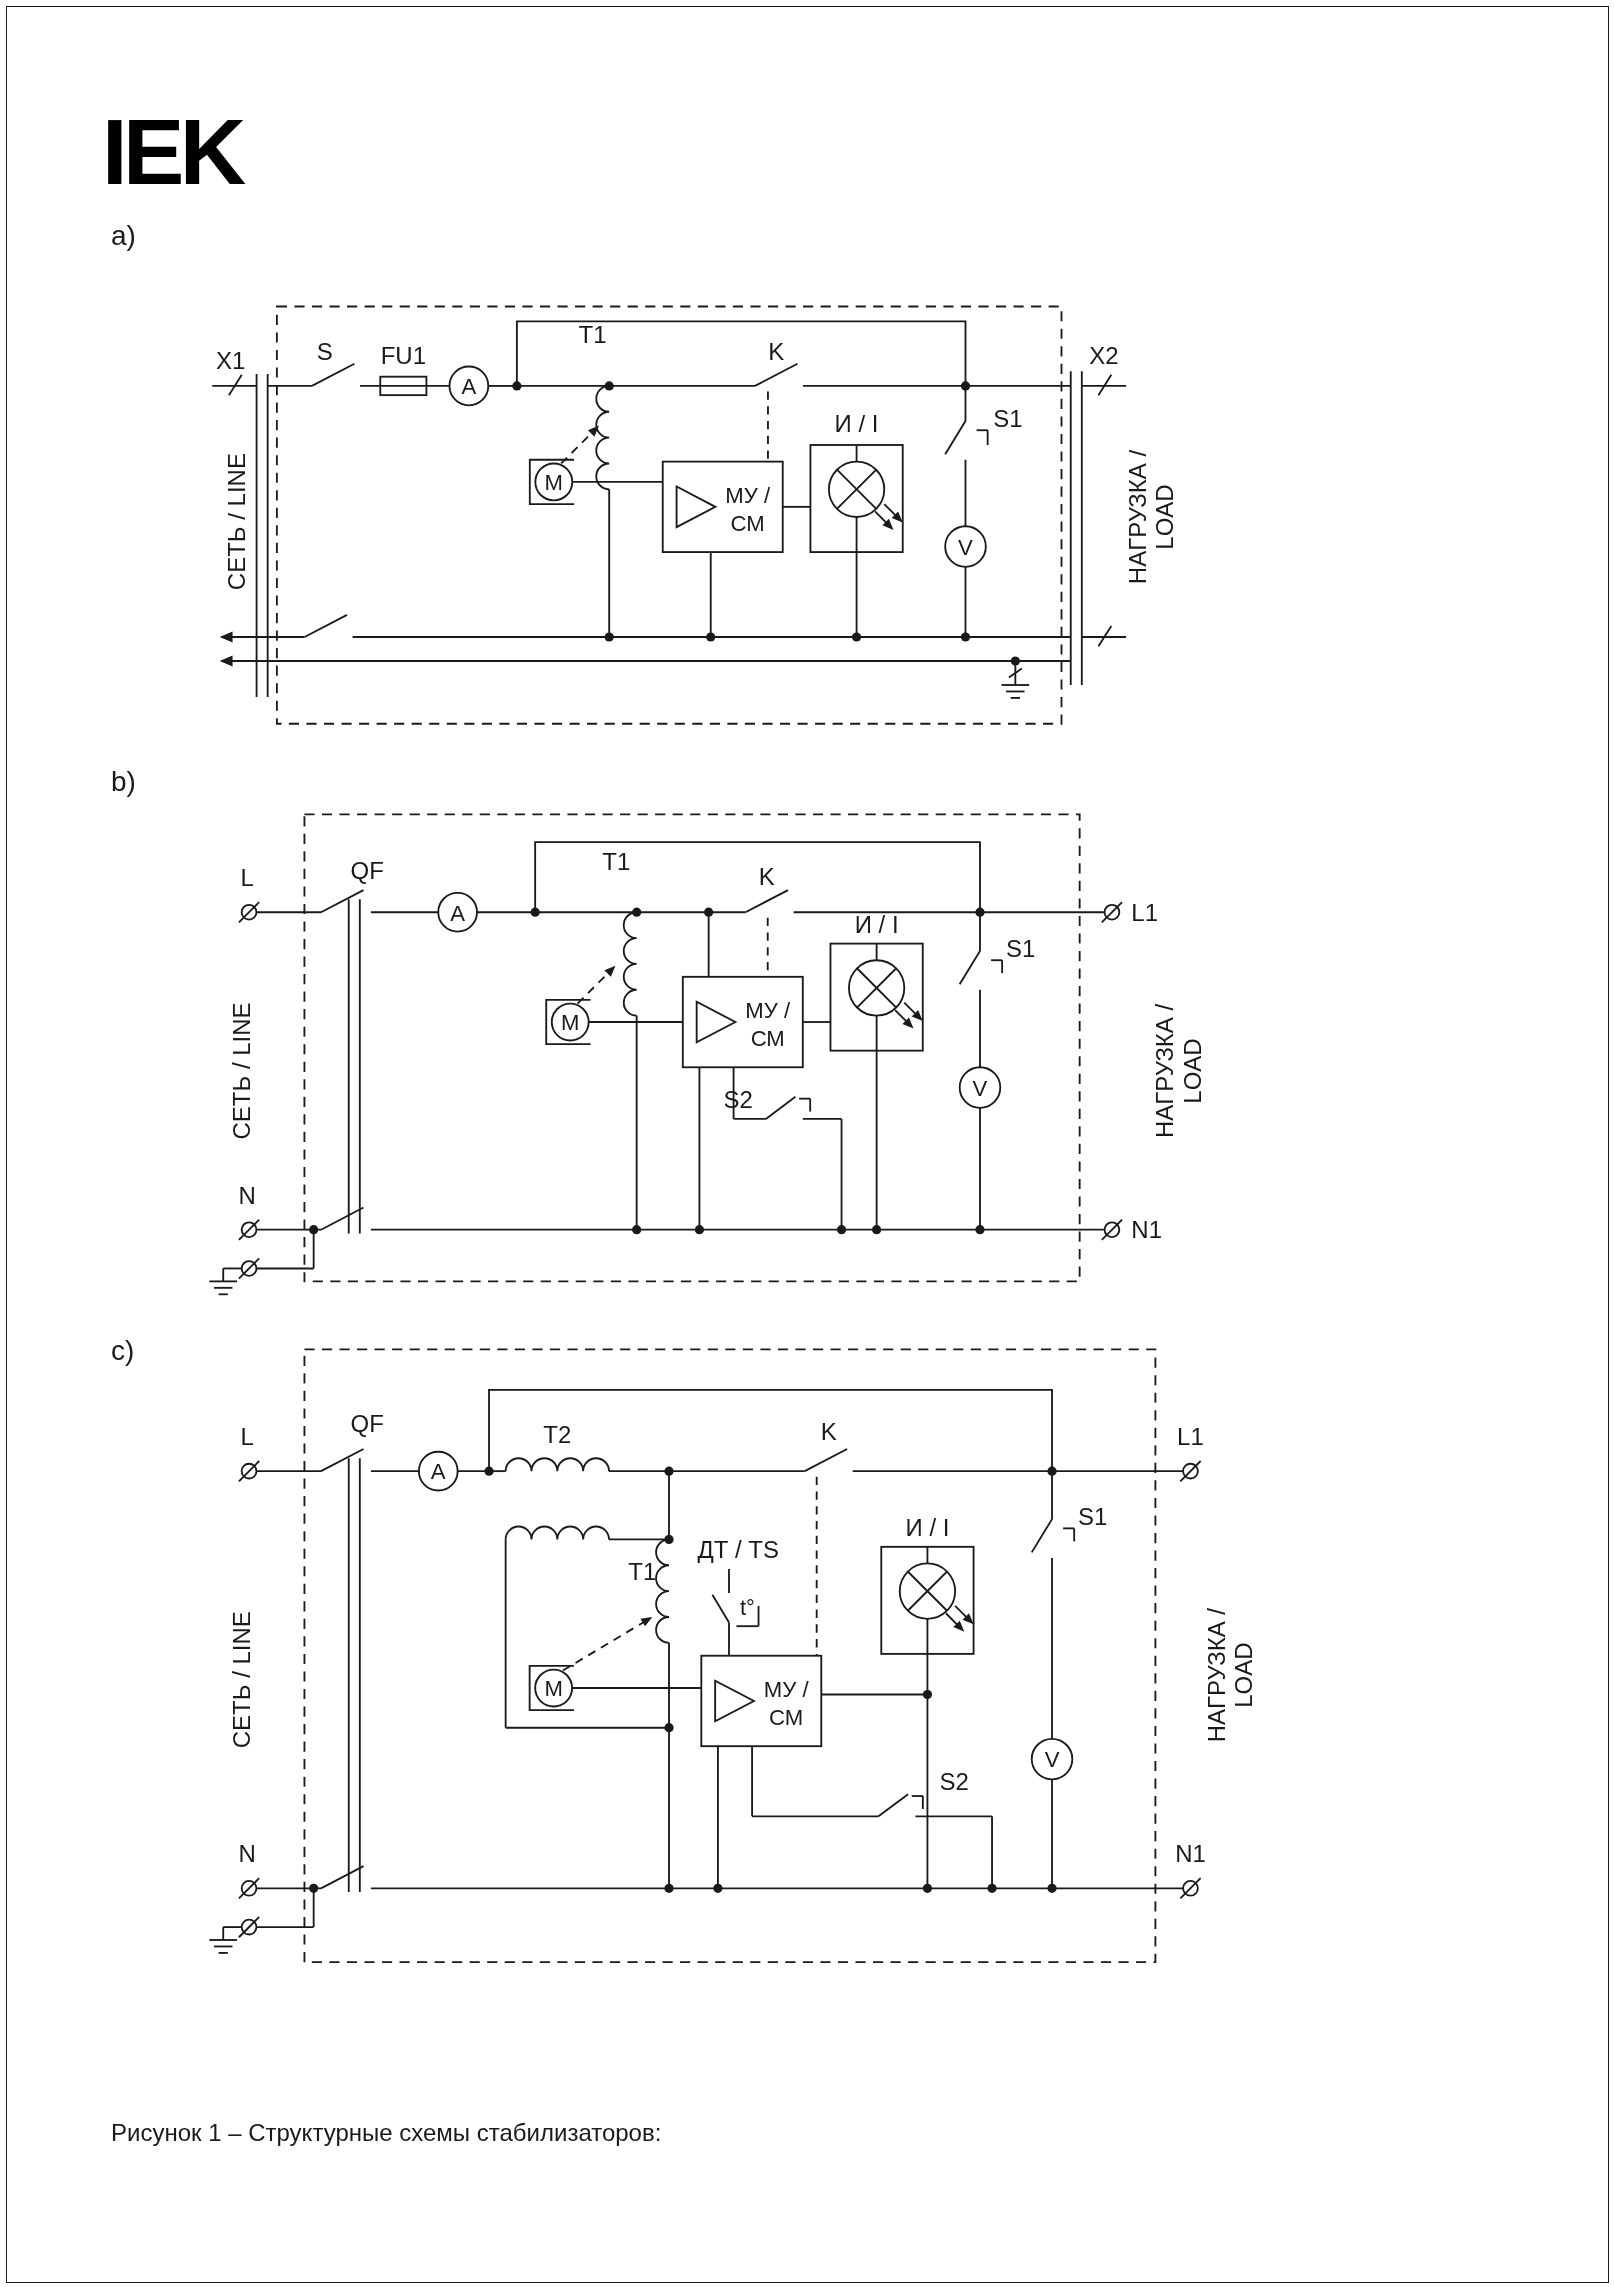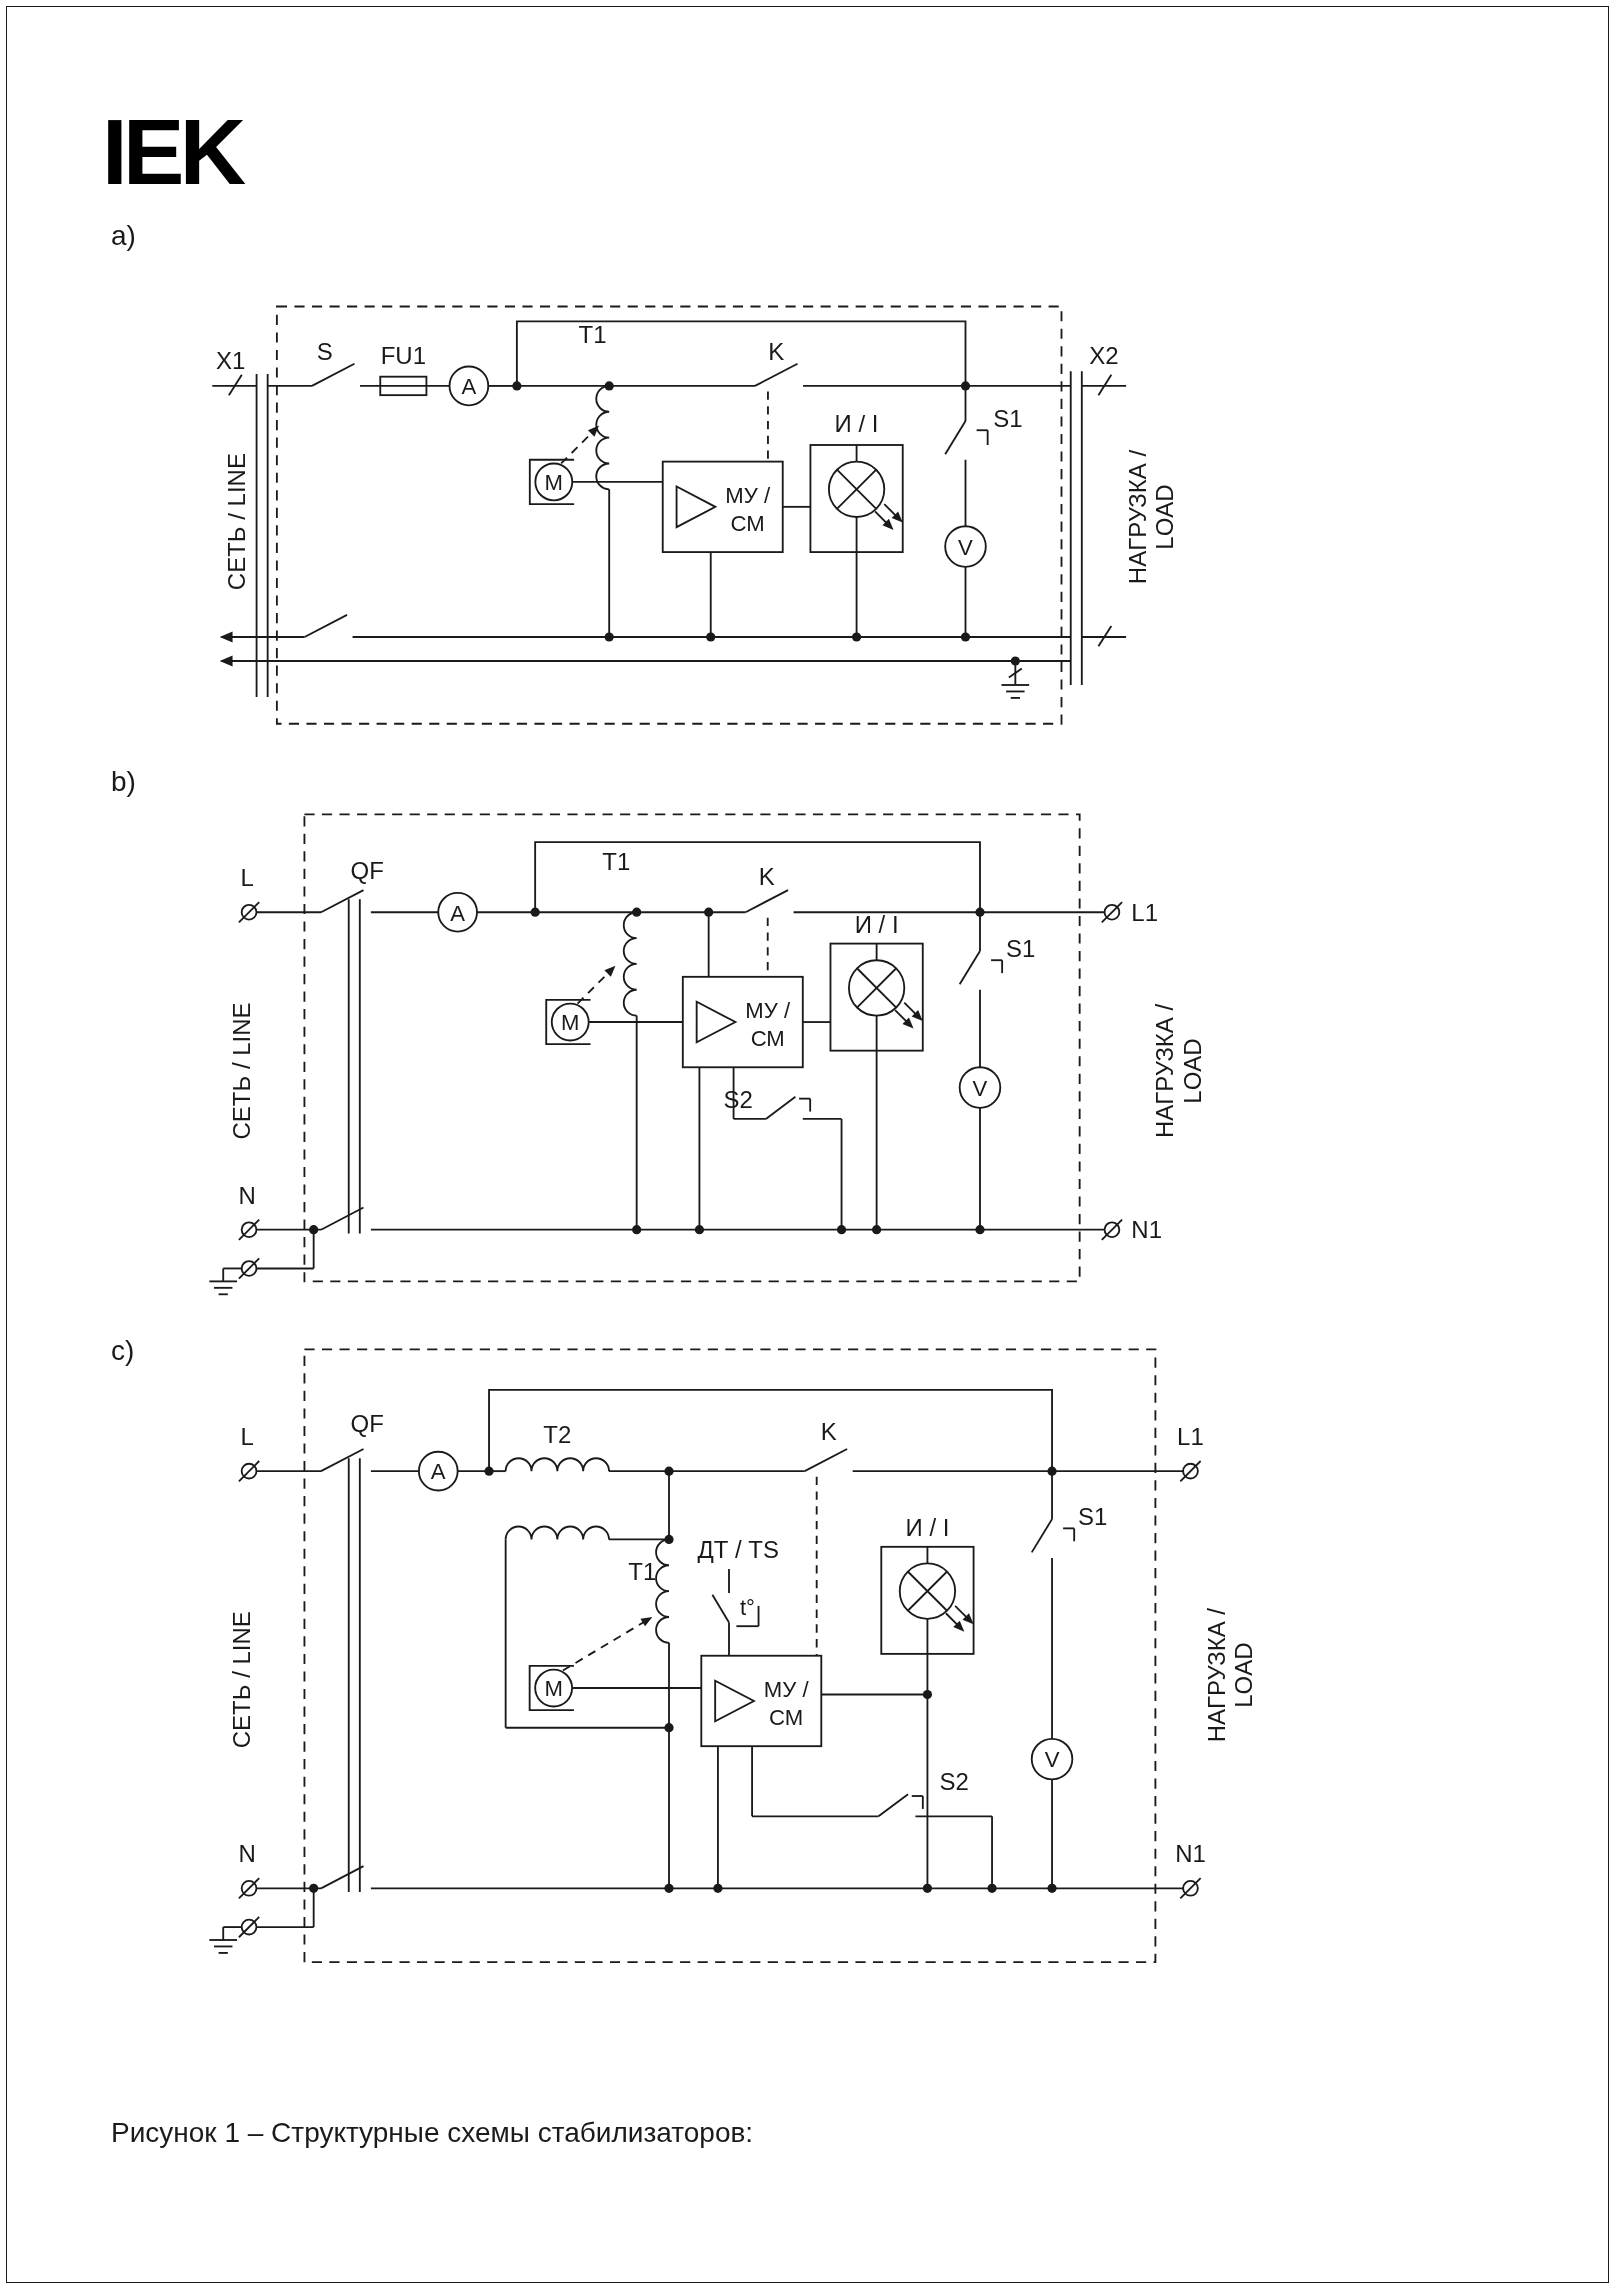--- a/index.html
+++ b/index.html
@@ -13,21 +13,21 @@
   .diag line,.diag path,.diag polyline,.diag rect,.diag circle{
         stroke:#1a1a1a;stroke-width:2;fill:none;}
   .diag .dot{fill:#1a1a1a;stroke:none;}
   .diag .ah{fill:#1a1a1a;stroke:none;}
   .diag .dash{stroke-dasharray:9 7;}
   .diag .box{stroke-dasharray:11 8;}
   .diag .fuse,.diag .blk{fill:#ffffff;}
   .diag text{stroke:none;fill:#1a1a1a;font-family:"Liberation Sans",sans-serif;
         font-size:26px;}
   .diag text.dev{font-size:24px;}
-  .caption{position:absolute;left:111px;top:2112px;font-size:28px;line-height:42px;}
+  .caption{position:absolute;left:111px;top:2112px;font-size:24px;line-height:42px;}
   .caption div{white-space:pre-wrap;}
 </style>
 </head>
 <body>
 
 <div class="page">
   <div class="frame"></div>
   <div class="logo">IEK</div>
 
   <div class="sec-label" style="left:111px;top:220px">a)</div>

